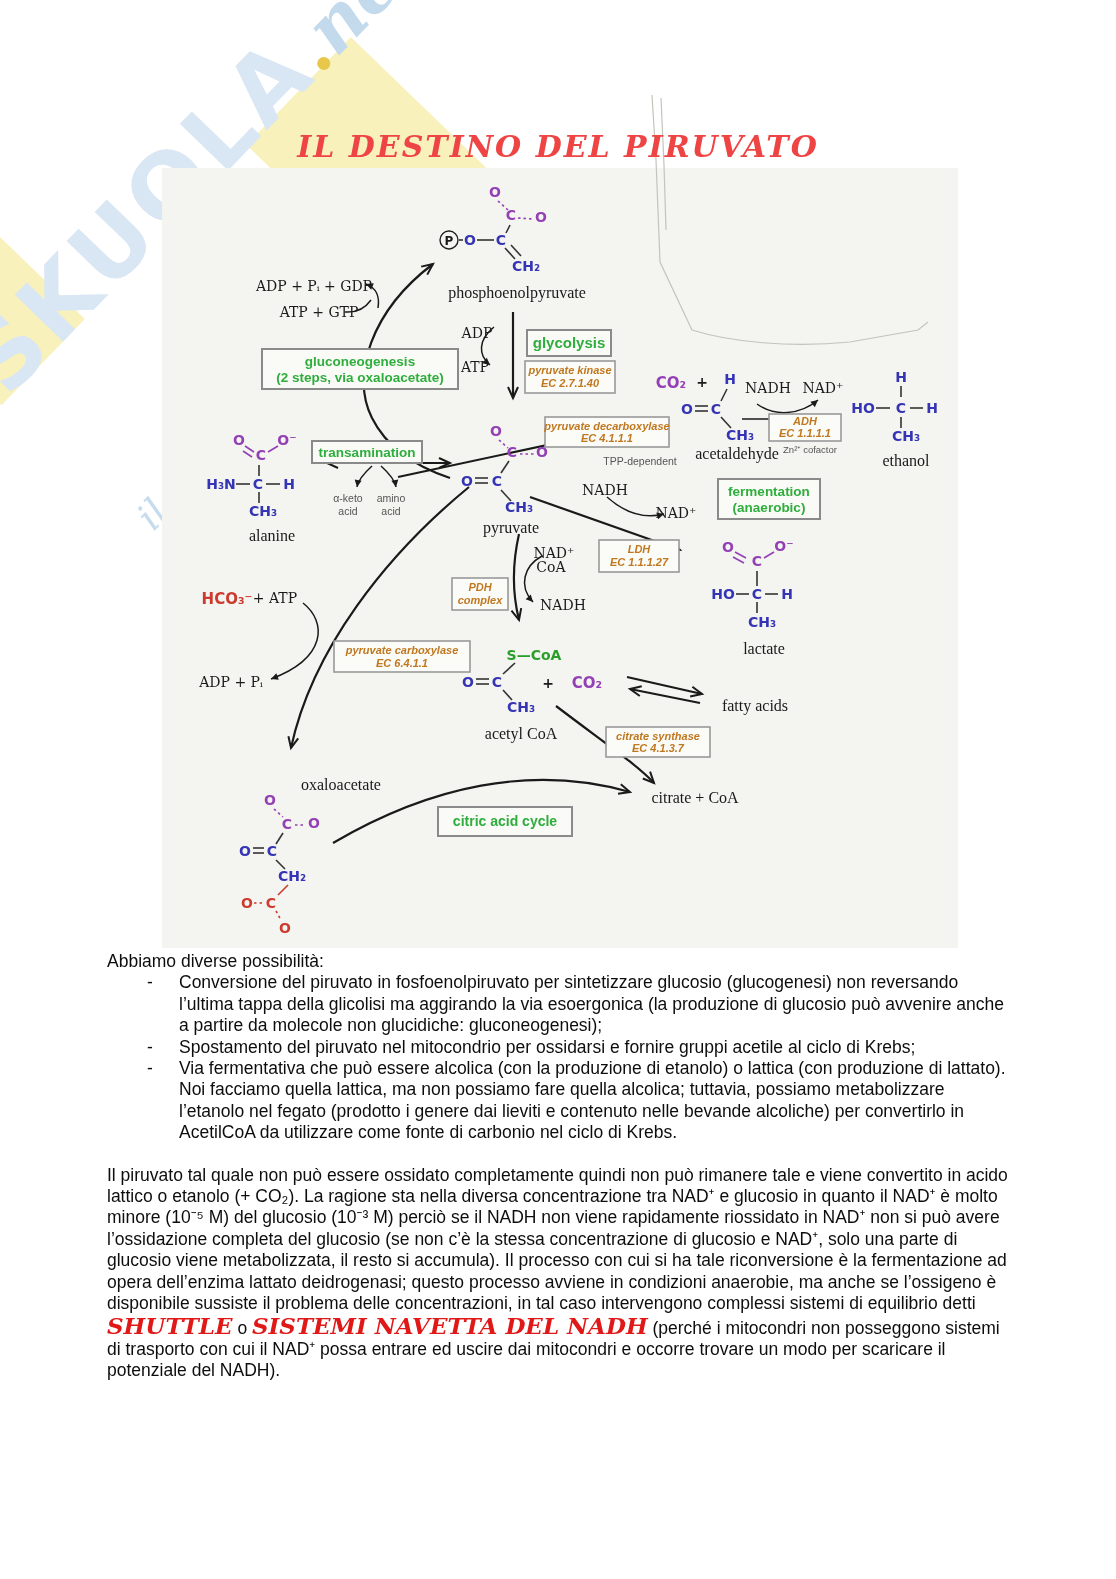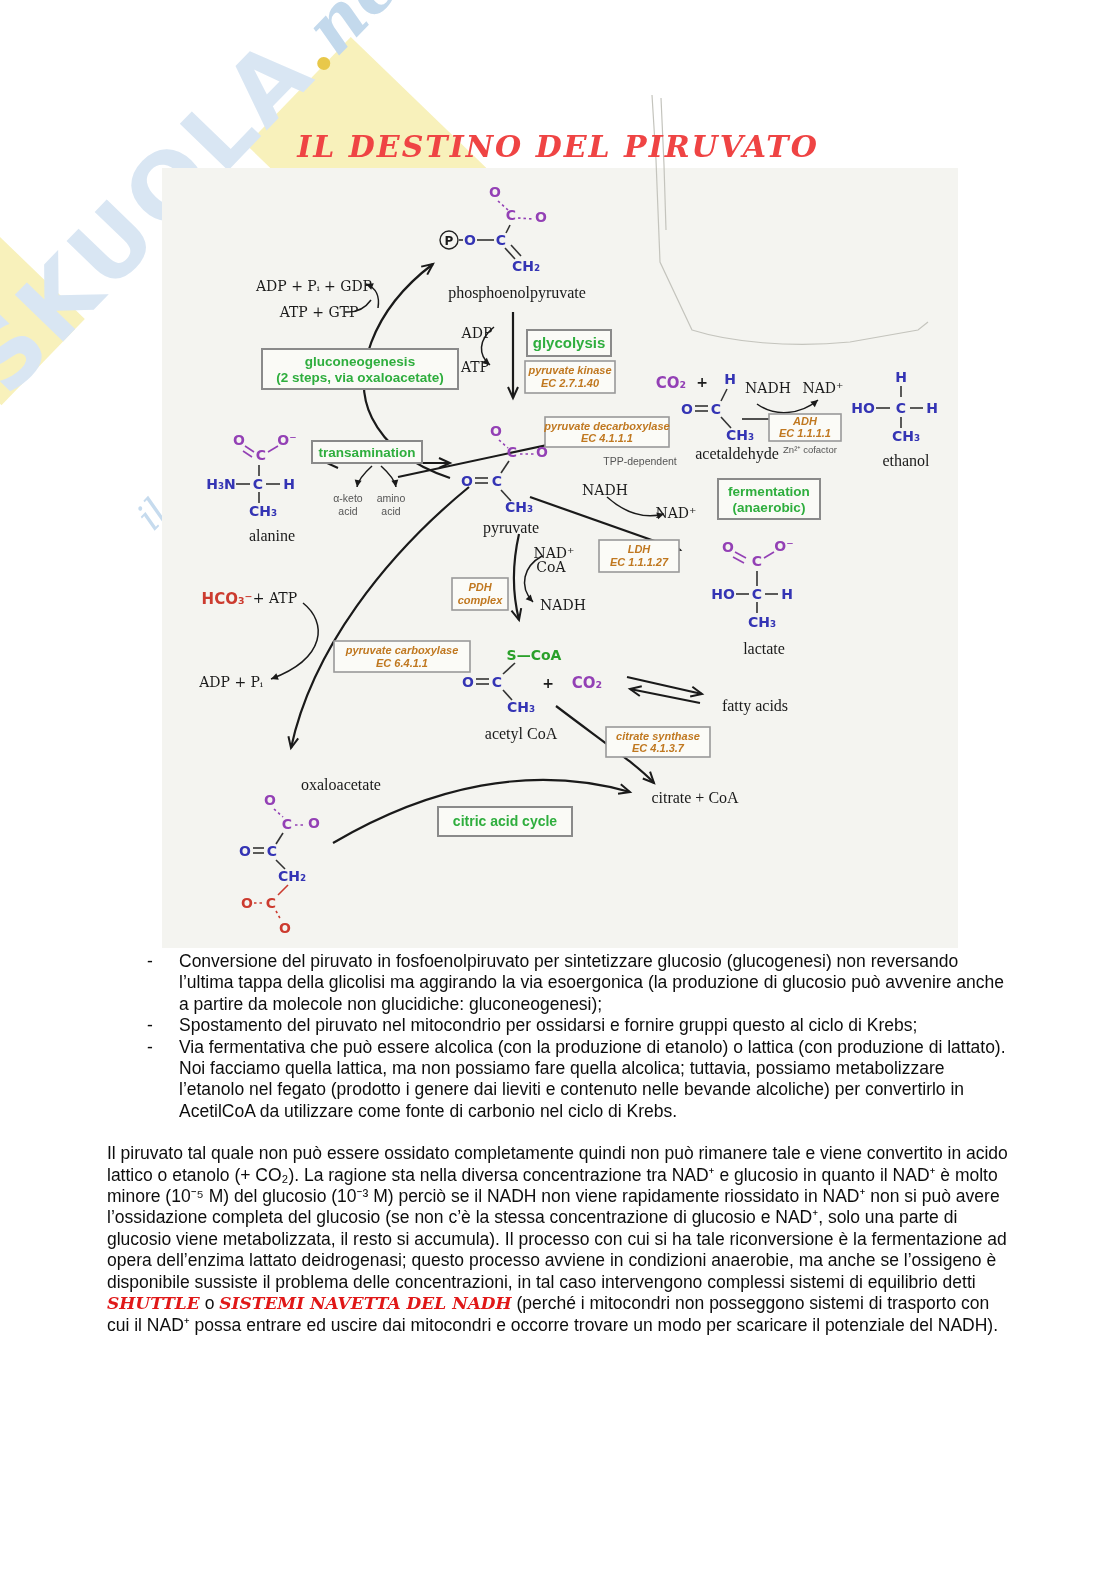--- a/index.html
+++ b/index.html
@@ -47,21 +47,21 @@
   
   .bodytext{position:absolute;left:107px;top:951px;width:906px;z-index:2;
             font-size:17.5px;line-height:21.4px;color:#0d0d0d;}
   .bullets{padding-left:36px;}
   .bullet{display:flex;}
   .bullet .dash{flex:0 0 32px;text-align:left;padding-left:4px;}
   .bullet .btext{flex:1;}
   .para{margin-top:21px;}
   .bold{font-weight:normal;}
   .redscript{color:#e01818;font-family:"DejaVu Serif",serif;font-style:italic;
-             font-weight:bold;font-size:17px;}
+             font-weight:bold;font-size:23px;}
 </style>
 </head>
 <body>
 
 <div class="page">
 
   <div class="wm-yellow wm-y1"></div>
   <div class="wm-yellow wm-y2"></div>
   <div class="wm-band"><span class="wm-skuola">SKUOLA</span><span class="wm-dot">.</span><span class="wm-net">net</span></div>
   <div class="wm-tag">il paradiso dello studente</div>
@@ -334,28 +334,29 @@
       <line class="bondr" x1="288" y1="885" x2="278" y2="895"></line>
       <text class="atom a-red" x="247" y="908" text-anchor="middle">O</text>
       <line class="bondr-d" x1="254" y1="903" x2="263" y2="903"></line>
       <text class="atom a-red" x="271" y="908" text-anchor="middle">C</text>
       <line class="bondr-d" x1="276" y1="911" x2="281" y2="920"></line>
       <text class="atom a-red" x="285" y="933" text-anchor="middle">O</text>
     </g>
   </svg>
 
   <div class="bodytext">
+    <div>Abbiamo diverse possibilità:</div>
     <div class="bullets">
       <div class="bullet">
         <span class="dash">-</span>
         <span class="btext">Conversione del piruvato in fosfoenolpiruvato per sintetizzare glucosio (glucogenesi) non reversando l’ultima tappa della glicolisi ma aggirando la via esoergonica (la produzione di glucosio può avvenire anche a partire da molecole non glucidiche: gluconeogenesi);</span>
       </div>
       <div class="bullet">
         <span class="dash">-</span>
-        <span class="btext">Spostamento del piruvato nel mitocondrio per ossidarsi e fornire gruppi questo al ciclo di Krebs;</span>
+        <span class="btext">Spostamento del piruvato nel mitocondrio per ossidarsi e fornire gruppi acetile al ciclo di Krebs;</span>
       </div>
       <div class="bullet">
         <span class="dash">-</span>
         <span class="btext">Via fermentativa che può essere alcolica (con la produzione di etanolo) o lattica (con produzione di lattato). Noi facciamo quella lattica, ma non possiamo fare quella alcolica; tuttavia, possiamo metabolizzare l’etanolo nel fegato (prodotto i genere dai lieviti e contenuto nelle bevande alcoliche) per convertirlo in AcetilCoA da utilizzare come fonte di carbonio nel ciclo di Krebs.</span>
       </div>
     </div>
     <div class="para"><span>Il piruvato tal quale non può essere ossidato completamente quindi non può rimanere tale e viene convertito in acido lattico o etanolo (+ CO₂). La ragione sta nella diversa concentrazione tra NAD⁺ e glucosio in quanto il NAD⁺ è molto minore (10⁻⁵ M) del glucosio (10⁻³ M) perciò se il NADH non viene rapidamente riossidato in NAD⁺ non si può avere l’ossidazione completa del glucosio (se non c’è la stessa concentrazione di glucosio e NAD⁺, solo una parte di glucosio viene metabolizzata, il resto si accumula). Il processo con cui si ha tale riconversione è la fermentazione ad opera dell’enzima </span><span class="bold">lattato deidrogenasi</span><span>; questo processo avviene in condizioni anaerobie, ma anche se l’ossigeno è disponibile sussiste il problema delle concentrazioni, in tal caso intervengono complessi sistemi di equilibrio detti </span><span class="redscript">SHUTTLE</span><span> o </span><span class="redscript">SISTEMI NAVETTA DEL NADH</span><span> (perché i mitocondri non posseggono sistemi di trasporto con cui il NAD⁺ possa entrare ed uscire dai mitocondri e occorre trovare un modo per scaricare il potenziale del NADH).</span></div>
   </div>
 
 </div>

